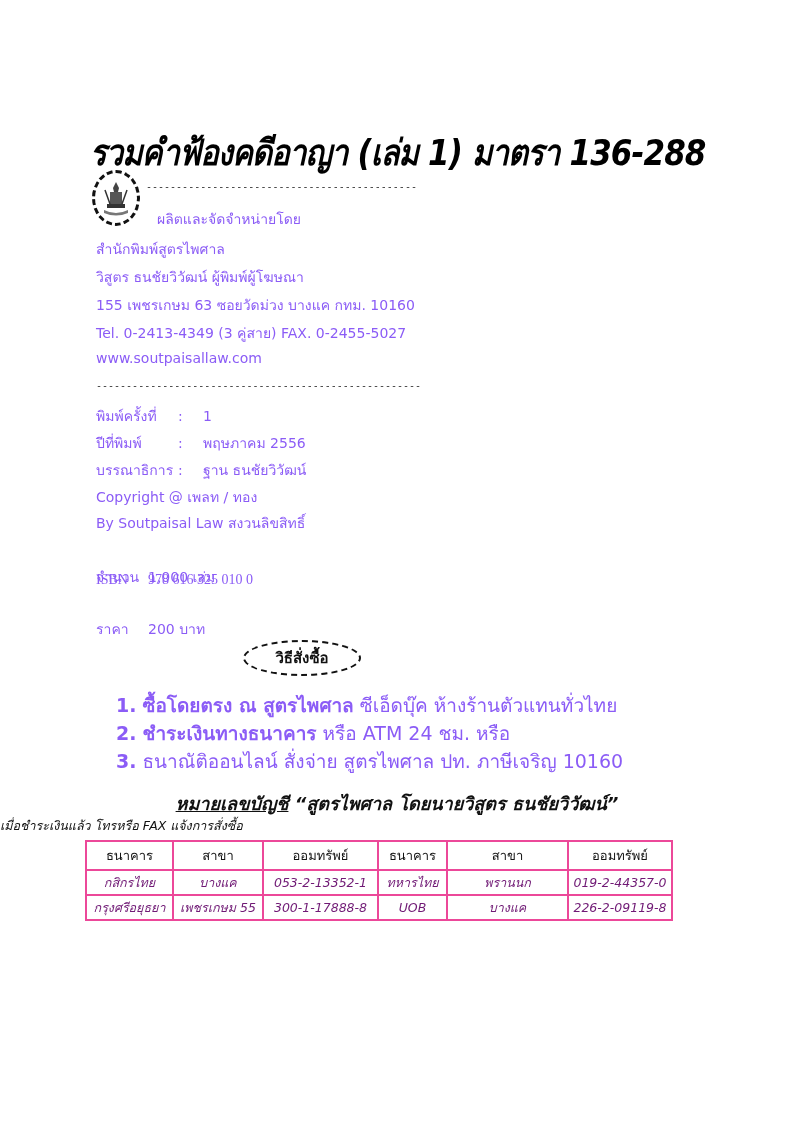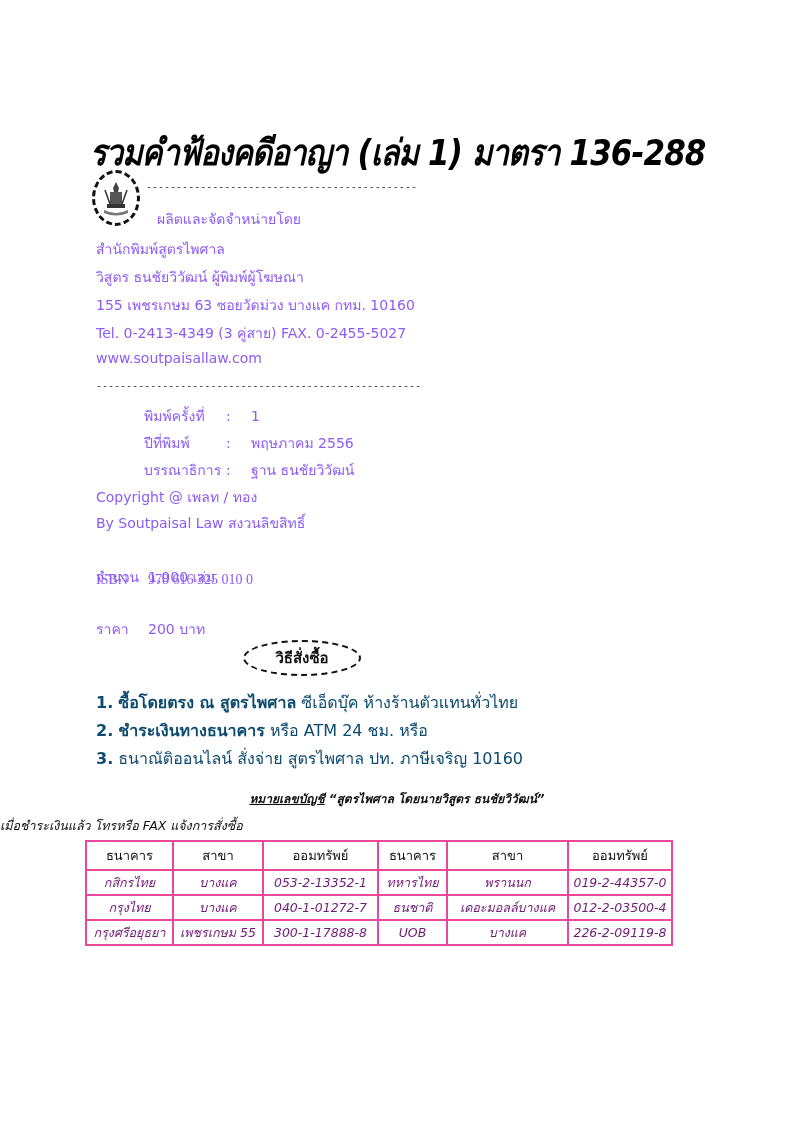--- a/index.html
+++ b/index.html
@@ -6,28 +6,28 @@
   body { width: 794px; height: 1123px; position: relative; overflow: hidden;
          font-family: "DejaVu Sans", "Liberation Sans", sans-serif; color: #111; }
   .abs { position: absolute; white-space: nowrap; }
   .title { left: 90px; top: 124px; font-size: 36px; font-weight: bold; font-style: italic;
            letter-spacing: -1px; transform: scaleX(0.86); transform-origin: left top; color: #000; }
   .logo { left: 92px; top: 170px; width: 48px; height: 56px; border: 3px dashed #111; border-radius: 50%;
           display: flex; align-items: center; justify-content: center; box-sizing: border-box; }
   .logo svg { width: 30px; height: 36px; }
   .dash { font-family: "DejaVu Sans Mono", monospace; font-size: 10px; letter-spacing: 0px; color: #333; overflow: hidden; }
   .line { font-size: 14px; color: #8b5cf6; }
-  .field-label { display: inline-block; width: 82px; margin-left: 48px; }
+  .field-label { display: inline-block; width: 82px; }
   .field-colon { display: inline-block; width: 25px; }
   .order-badge { left: 243px; top: 640px; width: 118px; height: 36px; border: 2px dashed #111; border-radius: 50%;
                  display: flex; align-items: center; justify-content: center; box-sizing: border-box;
                  font-weight: bold; font-size: 15px; }
-  .step { font-size: 16px; color: #0c4a6e; }
+  .step { font-size: 19px; color: #8b5cf6; margin-left: 20px; }
   .step b { font-weight: bold; }
-  .acct-title { left: 0; width: 794px; top: 789px; text-align: center; font-size: 12px; font-style: italic; font-weight: bold; }
+  .acct-title { left: 0; width: 794px; top: 789px; text-align: center; font-size: 18px; font-style: italic; font-weight: bold; }
   .acct-title u { text-decoration: underline; }
   .acct-sub { left: 0; width: 794px; top: 816px; text-align: left; font-size: 12.5px; font-style: italic; }
   table.banks { position: absolute; left: 85px; top: 840px; border-collapse: collapse; font-size: 12.5px; }
   table.banks td, table.banks th { border: 2px solid #ec4899; height: 23px; padding: 0; text-align: center; }
   table.banks th { font-weight: normal; height: 27px; font-size: 13px; }
   table.banks td { font-style: italic; color: #701a75; }
   table.banks .sep { border-left: 2px solid #111; }
 </style>
 </head>
 <body>
@@ -114,28 +114,20 @@
   </tr>
   <tr>
     <td>กสิกรไทย</td>
     <td>บางแค</td>
     <td>053-2-13352-1</td>
     <td class="sep">ทหารไทย</td>
     <td>พรานนก</td>
     <td>019-2-44357-0</td>
   </tr>
   <tr>
-    <td>กรุงไทย</td>
-    <td>บางแค</td>
-    <td>040-1-01272-7</td>
-    <td class="sep">ธนชาติ</td>
-    <td>เดอะมอลล์บางแค</td>
-    <td>012-2-03500-4</td>
-  </tr>
-  <tr>
     <td>กรุงศรีอยุธยา</td>
     <td>เพชรเกษม 55</td>
     <td>300-1-17888-8</td>
     <td class="sep">UOB</td>
     <td>บางแค</td>
     <td>226-2-09119-8</td>
   </tr>
 </tbody>
   </table>
 

